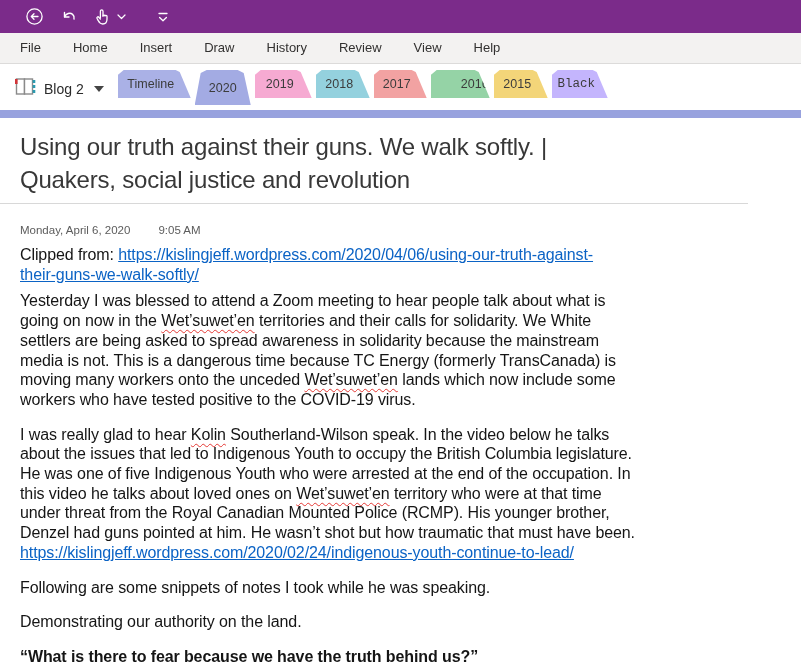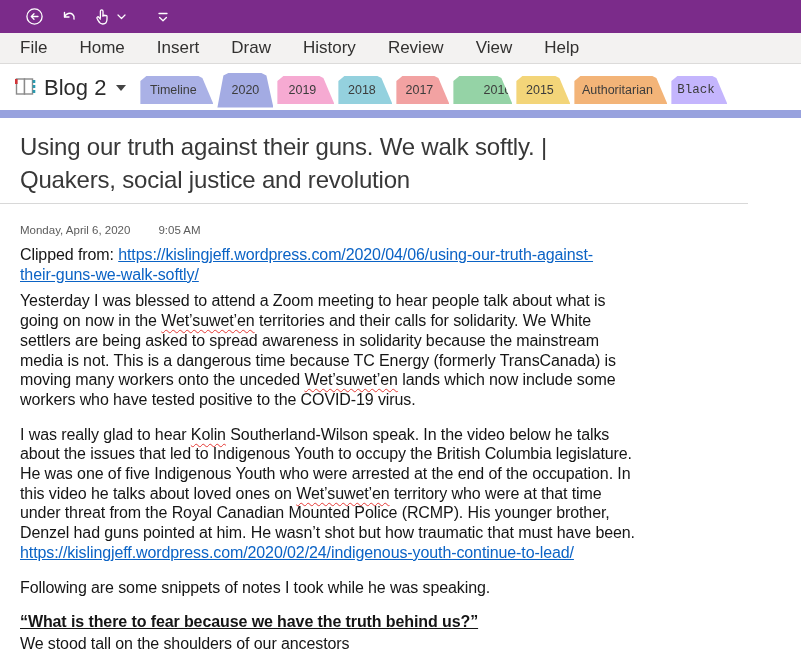--- a/index.html
+++ b/index.html
@@ -9,51 +9,51 @@
   
   .titlebar { height:33px; background:#7b2b8a; display:flex; align-items:center;
     padding-left:17px; }
   .tb-btn { display:flex; align-items:center; justify-content:center;
     height:33px; padding:0 8px; cursor:pointer; }
   .tb-btn svg { display:block; }
 
   
   .menubar { height:31px; background:#f3f2f1; display:flex; align-items:center;
     padding-left:4px; border-bottom:1px solid #dcdbda; }
-  .menu-item { font-size:17px; color:#323130; padding:0 16px; line-height:30px;
+  .menu-item { font-size:13px; color:#323130; padding:0 16px; line-height:30px;
     cursor:pointer; }
 
   
   .navrow { height:46px; background:#fff; display:flex; align-items:flex-end; }
   .nb-selector { display:flex; align-items:center; gap:8px; padding:0 14px 9px 13px;
     cursor:pointer; white-space:nowrap; }
-  .nb-label { font-size:22px; color:#2b2b2b; }
+  .nb-label { font-size:14px; color:#2b2b2b; }
   .nb-caret { width:0; height:0; border-left:5px solid transparent;
     border-right:5px solid transparent; border-top:6px solid #444; margin-left:2px; }
-  .tabs { display:flex; align-items:center; flex:1; overflow:hidden; height:40px; }
+  .tabs { display:flex; align-items:flex-start; flex:1; overflow:hidden; height:40px; }
   .tab { height:28px; flex:none; margin-right:4px; font-size:12.5px; color:#3c3c3c;
     display:flex; align-items:center; justify-content:center; cursor:pointer;
     padding:0 15px 0 8px;
     clip-path:polygon(0 5px,6px 0,calc(100% - 15px) 0,calc(100% - 11px) 2px,100% 100%,0 100%); }
   .tab.selected { height:35px; padding:0 13px;
     clip-path:polygon(6px 3px,12px 0,calc(100% - 13px) 0,calc(100% - 7px) 3px,100% 100%,0 100%); }
   .tabstrip { height:8px; background:#98a2de; }
 
   
   .content { background:#fff; height:552px; overflow:hidden; padding:12px 0 0 20px; }
   .note-title { font-size:24px; font-weight:300; color:#383838; line-height:33px;
     letter-spacing:-0.2px; }
   .title-rule { width:752px; margin:7px 0 0 -24px; border-top:1px solid #d8d8d8; }
   .date-row { margin-top:20px; font-size:11.5px; color:#5c5c5c; }
   .date-row .time { margin-left:28px; }
   .note-body { margin-top:9px; font-size:16px; line-height:19.7px; color:#151515;
     letter-spacing:-0.1px; }
   .para { margin-bottom:15px; }
   .para[data-name="para-clipped-from"] { margin-bottom:7px; }
-  .para[data-name="para-quote"] { font-weight:bold; margin-bottom:2px;text-decoration:underline; }
+  .para[data-name="para-quote"] { font-weight:bold; margin-bottom:2px; }
   .line { white-space:nowrap; }
   a.lnk { color:#0b63c5; text-decoration:underline; cursor:pointer; }
   .sp { text-decoration-line:underline; text-decoration-style:wavy;
     text-decoration-color:#e53935; text-decoration-thickness:1px;
     text-underline-offset:3px; }
 </style>
 </head>
 <body>
 
 <div class="titlebar" data-name="window-titlebar">
@@ -135,23 +135,20 @@
       </div>
       <div class="tab" data-name="tab-2017" style="background: rgb(242, 162, 162); width: 53px;">
         <span data-name="tab-label">2017</span>
       </div>
       <div class="tab" data-name="tab-2016" style="background: rgb(149, 211, 166); width: 51px; padding-left: 44px;">
         <span data-name="tab-label">2016</span>
       </div>
       <div class="tab" data-name="tab-2015" style="background: rgb(243, 213, 121); width: 54px;">
         <span data-name="tab-label">2015</span>
       </div>
-      <div class="tab" data-name="tab-authoritarian" style="background: rgb(243, 180, 120); width: 93px;">
-        <span data-name="tab-label">Authoritarian</span>
-      </div>
       <div class="tab" data-name="tab-black" style="background: #c4b5fd; width: 56px; font-family: Liberation Mono, monospace;">
         <span data-name="tab-label">Black</span>
       </div>
     </div>
 </div>
 <div class="tabstrip" data-name="selected-section-strip" style="background: rgb(152, 162, 222);"></div>
 
 <div class="content" data-name="note-page-canvas">
   <div class="note-title" data-name="note-title-input">
     <div data-name="note-title-line1">Using our truth against their guns. We walk softly. |</div>
@@ -179,20 +176,23 @@
         <div class="line" data-name="text-line"><span data-name="text-segment">about the issues that led to Indigenous Youth to occupy the British Columbia legislature.</span></div>
         <div class="line" data-name="text-line"><span data-name="text-segment">He was one of five Indigenous Youth who were arrested at the end of the occupation. In</span></div>
         <div class="line" data-name="text-line"><span data-name="text-segment">this video he talks about loved ones on </span><span data-name="misspelled-word" class="sp">Wet’suwet’en</span><span data-name="text-segment"> territory who were at that time</span></div>
         <div class="line" data-name="text-line"><span data-name="text-segment">under threat from the Royal Canadian Mounted Police (RCMP). His younger brother,</span></div>
         <div class="line" data-name="text-line"><span data-name="text-segment">Denzel had guns pointed at him. He wasn’t shot but how traumatic that must have been.</span></div>
         <div class="line" data-name="text-line"><a class="lnk" href="#" data-name="hyperlink">https://kislingjeff.wordpress.com/2020/02/24/indigenous-youth-continue-to-lead/</a></div>
       </div>
       <div class="para" data-name="para-following">
         <div class="line" data-name="text-line"><span data-name="text-segment">Following are some snippets of notes I took while he was speaking.</span></div>
       </div>
+      <div class="para" data-name="para-demonstrating">
+        <div class="line" data-name="text-line"><span data-name="text-segment">Demonstrating our authority on the land.</span></div>
+      </div>
       <div class="para" data-name="para-quote">
         <div class="line" data-name="text-line"><span data-name="text-segment">“What is there to fear because we have the truth behind us?”</span></div>
       </div>
       <div class="para" data-name="para-partial-bottom">
         <div class="line" data-name="text-line"><span data-name="text-segment">We stood tall on the shoulders of our ancestors</span></div>
       </div>
     </div>
 </div>
 
 </body></html>

